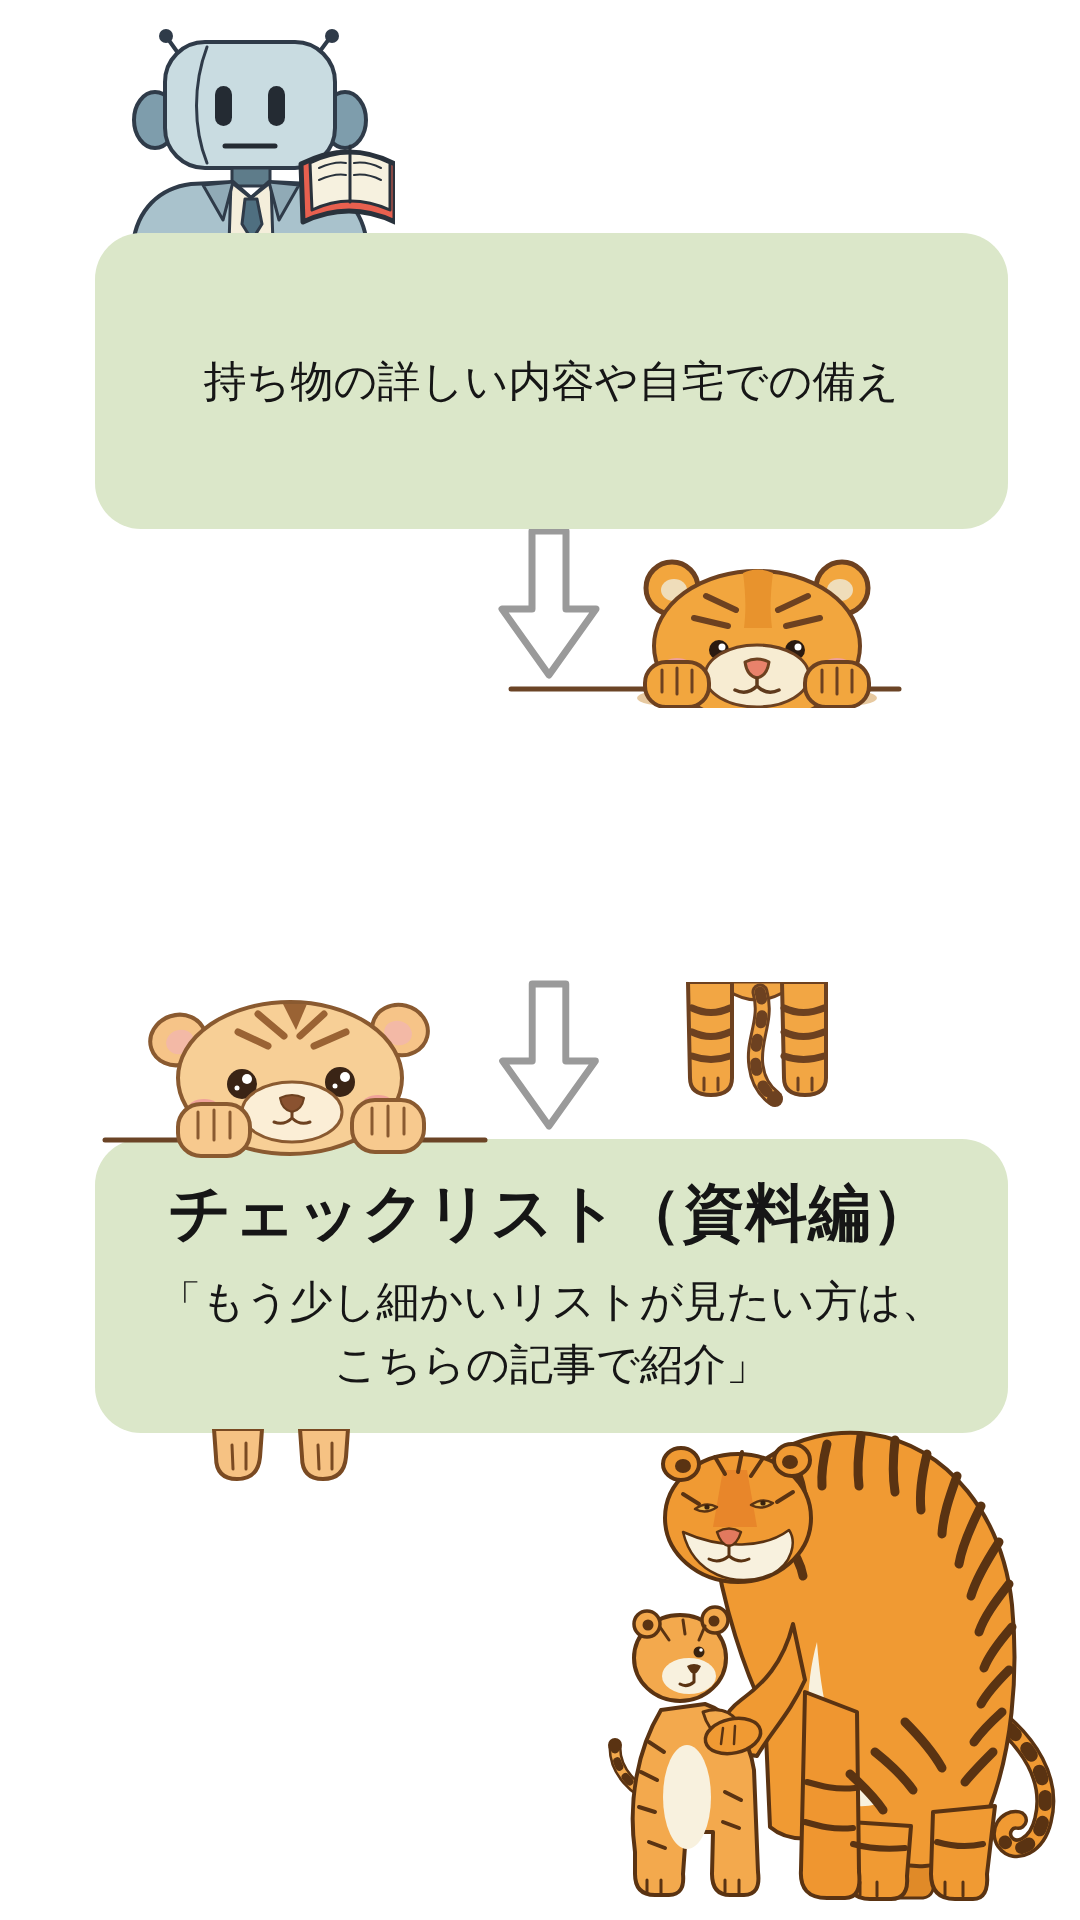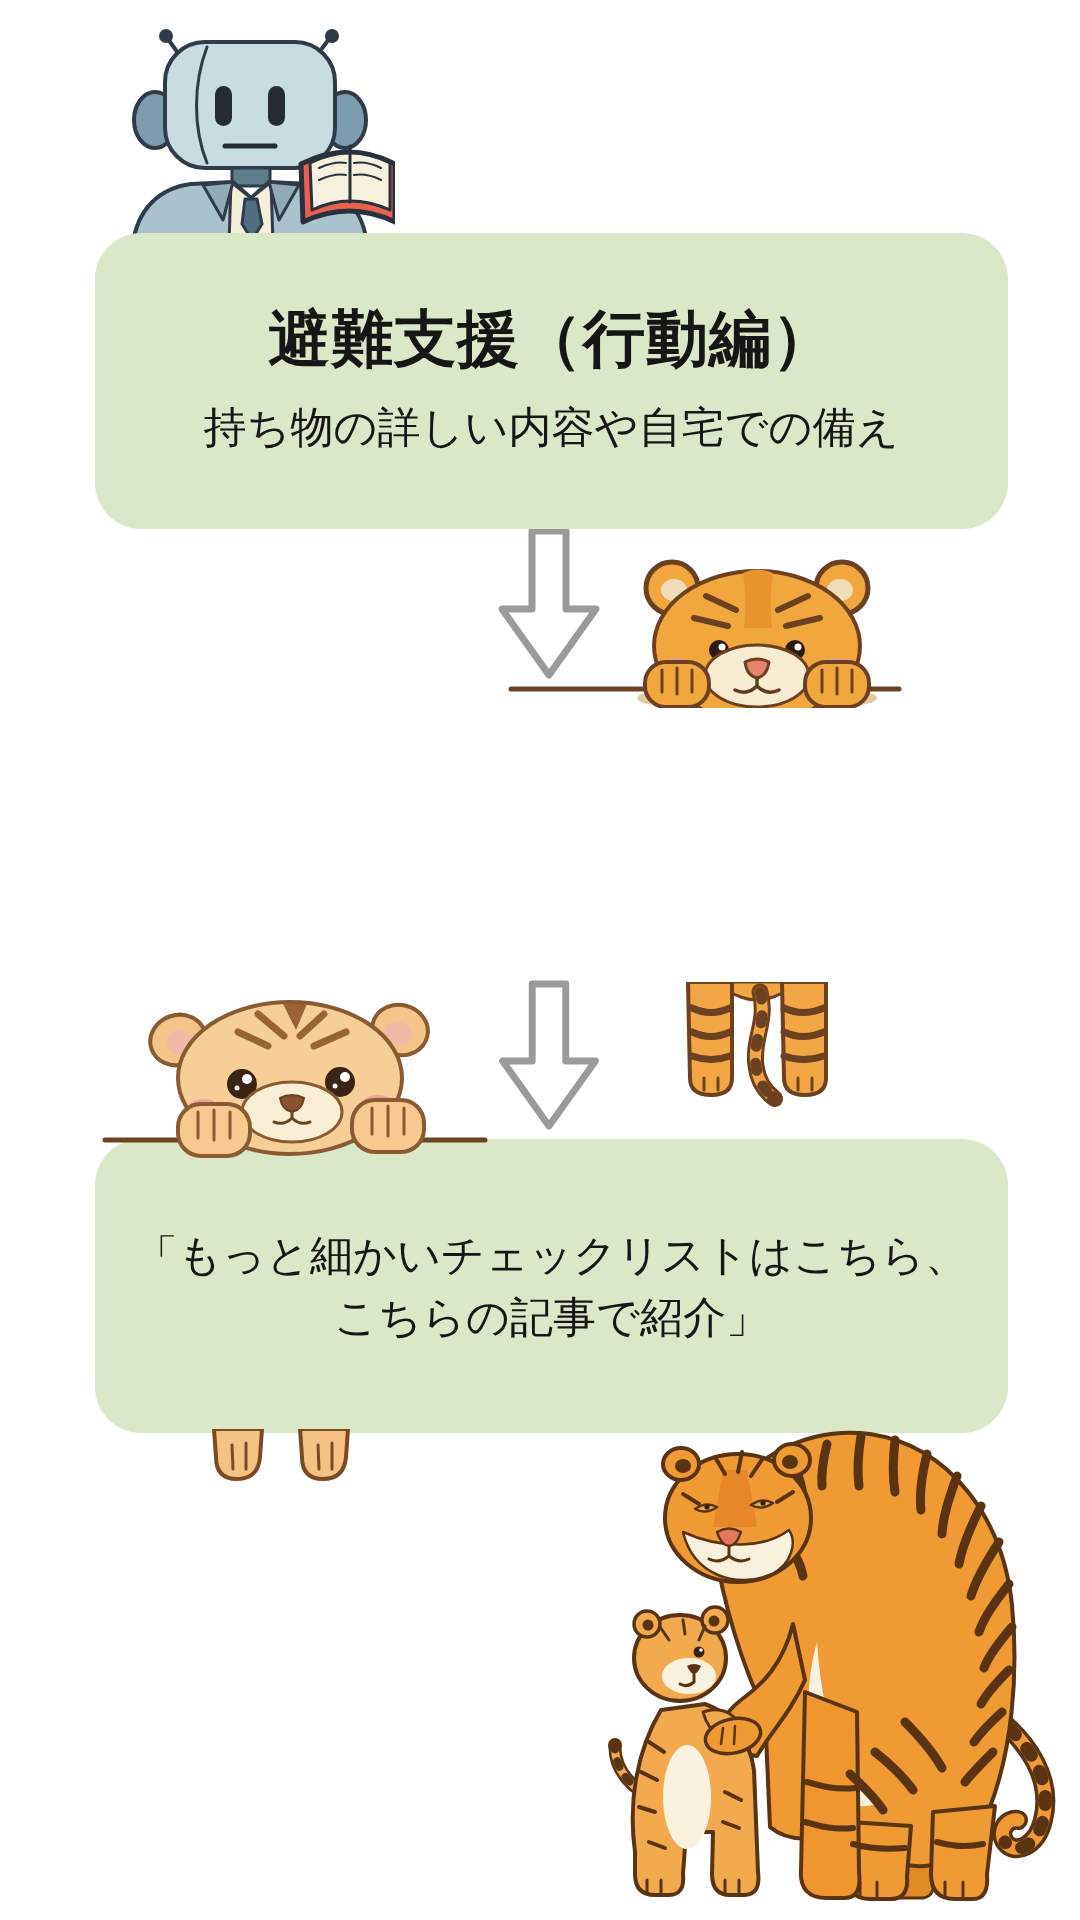--- a/index.html
+++ b/index.html
@@ -68,21 +68,20 @@
       <path d="M 194,163 L 164,160 L 174,198 Z" fill="#90aab6" stroke="#2f3b49" stroke-width="3"></path>
       <path d="M 140,177 L 152,177 L 157,202 L 147,218 L 137,202 Z" fill="#4f6f80" stroke="#2f3b49" stroke-width="3"></path>
       <path d="M 196,142 Q 244,118 290,142 L 290,200 Q 244,178 198,200 Z" fill="#e8604f" stroke="#29323c" stroke-width="5"></path>
       <path d="M 205,141 Q 245,121 285,141 L 285,188 Q 245,170 207,188 Z" fill="#f6f1df" stroke="#29323c" stroke-width="3"></path>
       <line x1="245" y1="124" x2="245" y2="180" stroke="#29323c" stroke-width="3"></line>
       <path d="M 214,146 Q 230,139 241,141 M 214,158 Q 230,151 241,153 M 249,141 Q 262,139 276,146 M 249,153 Q 262,151 276,158" fill="none" stroke="#29323c" stroke-width="2"></path>
     </g>
   </svg>
 
   <section class="section-card" style="top:233px;height:296px">
-    <h2 class="section-title">避難支援（行動編）</h2>
     <p class="section-subtitle">持ち物の詳しい内容や自宅での備え</p>
   </section>
 
   <svg class="illus z1" style="left:494px;top:527px" width="110" height="155" viewBox="0 0 110 155">
     <path d="M 38,4 L 72,4 L 72,82 L 102,82 L 55,148 L 8,82 L 38,82 Z" fill="#ffffff" stroke="#9a9a9a" stroke-width="7" stroke-linejoin="round"></path>
   </svg>
 
   <svg class="illus z3" style="left:505px;top:556px" width="400" height="152" viewBox="0 0 400 152">
     <g stroke-linecap="round" stroke-linejoin="round">
       <path d="M 6,133 L 394,133" stroke="#6b4426" stroke-width="5"></path>
@@ -153,21 +152,22 @@
       <path d="M 180,114 Q 192,108 204,114 Q 202,126 192,128 Q 182,126 180,114 Z" fill="#8a5230" stroke="#6d4120" stroke-width="2"></path>
       <path d="M 192,128 L 192,134 M 192,134 Q 184,142 174,138 M 192,134 Q 200,142 210,138" fill="none" stroke="#6d4120" stroke-width="3"></path>
       <rect x="78" y="120" width="72" height="52" rx="23" fill="#f7c98e" stroke="#8a5a30" stroke-width="4"></rect>
       <path d="M 98,128 L 98,154 M 114,126 L 114,156 M 130,128 L 130,154" stroke="#8a5a30" stroke-width="3"></path>
       <rect x="252" y="116" width="72" height="52" rx="23" fill="#f7c98e" stroke="#8a5a30" stroke-width="4"></rect>
       <path d="M 272,124 L 272,150 M 288,122 L 288,152 M 304,124 L 304,150" stroke="#8a5a30" stroke-width="3"></path>
     </g>
   </svg>
 
   <section class="section-card" style="top:1139px;height:294px">
-    <p class="section-subtitle">「もっと細かいチェックリストはこちら、
+    <h2 class="section-title">チェックリスト（資料編）</h2>
+    <p class="section-subtitle">「もう少し細かいリストが見たい方は、
 こちらの記事で紹介」</p>
   </section>
 
   <svg class="illus z3" style="left:196px;top:1429px" width="170" height="56" viewBox="0 0 170 56">
     <g stroke-linecap="round" stroke-linejoin="round">
       <path d="M 18,0 L 66,0 L 64,28 Q 62,50 41,50 Q 20,50 20,28 Z" fill="#f6c283" stroke="#7a4a22" stroke-width="4"></path>
       <path d="M 36,16 L 37,40 M 50,14 L 50,40" stroke="#7a4a22" stroke-width="3"></path>
       <path d="M 104,0 L 152,0 L 150,28 Q 148,50 127,50 Q 106,50 106,28 Z" fill="#f6c283" stroke="#7a4a22" stroke-width="4"></path>
       <path d="M 122,16 L 123,40 M 136,14 L 136,40" stroke="#7a4a22" stroke-width="3"></path>
     </g>

